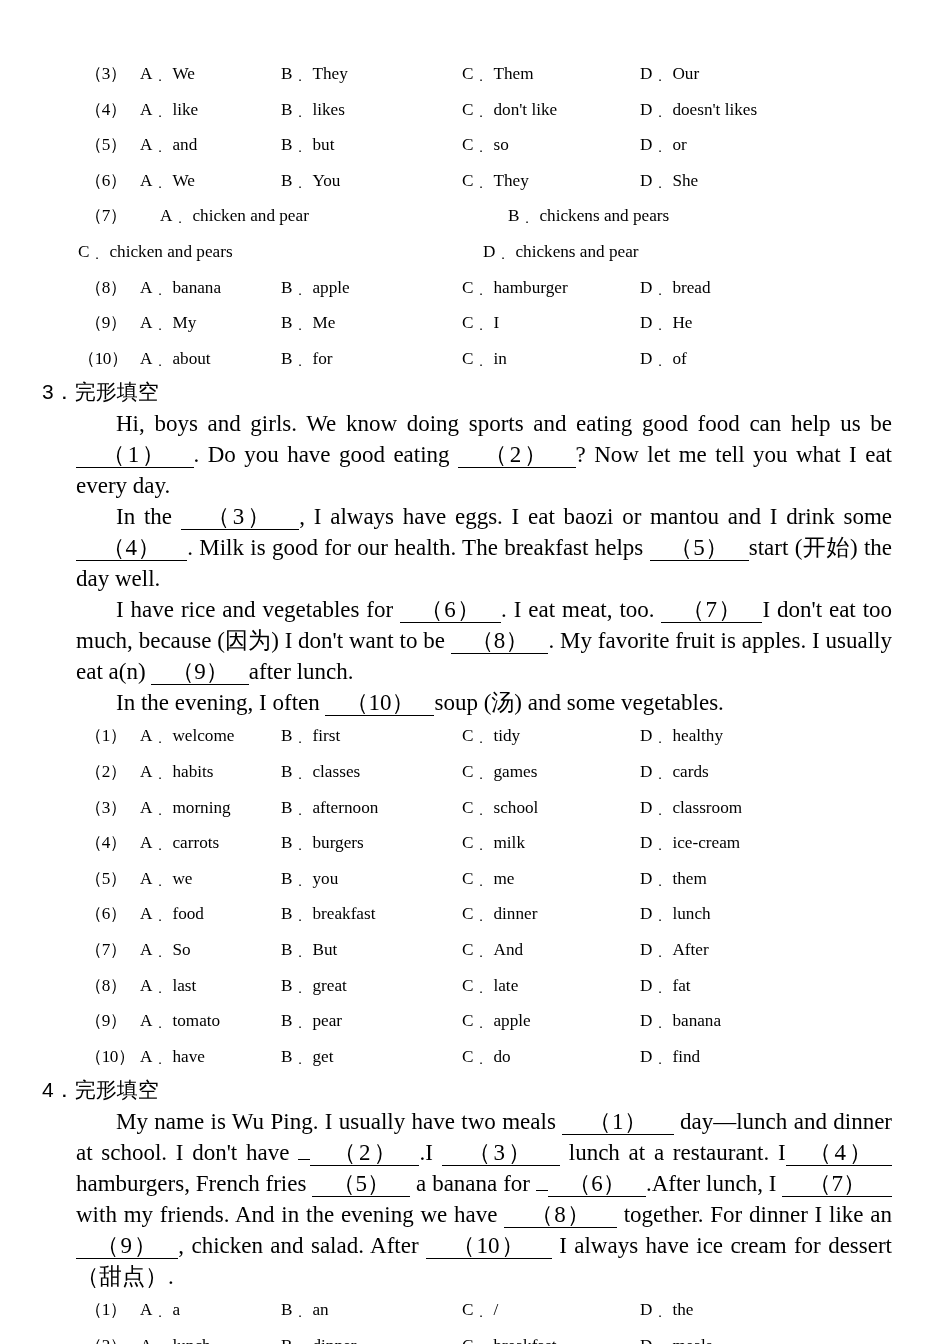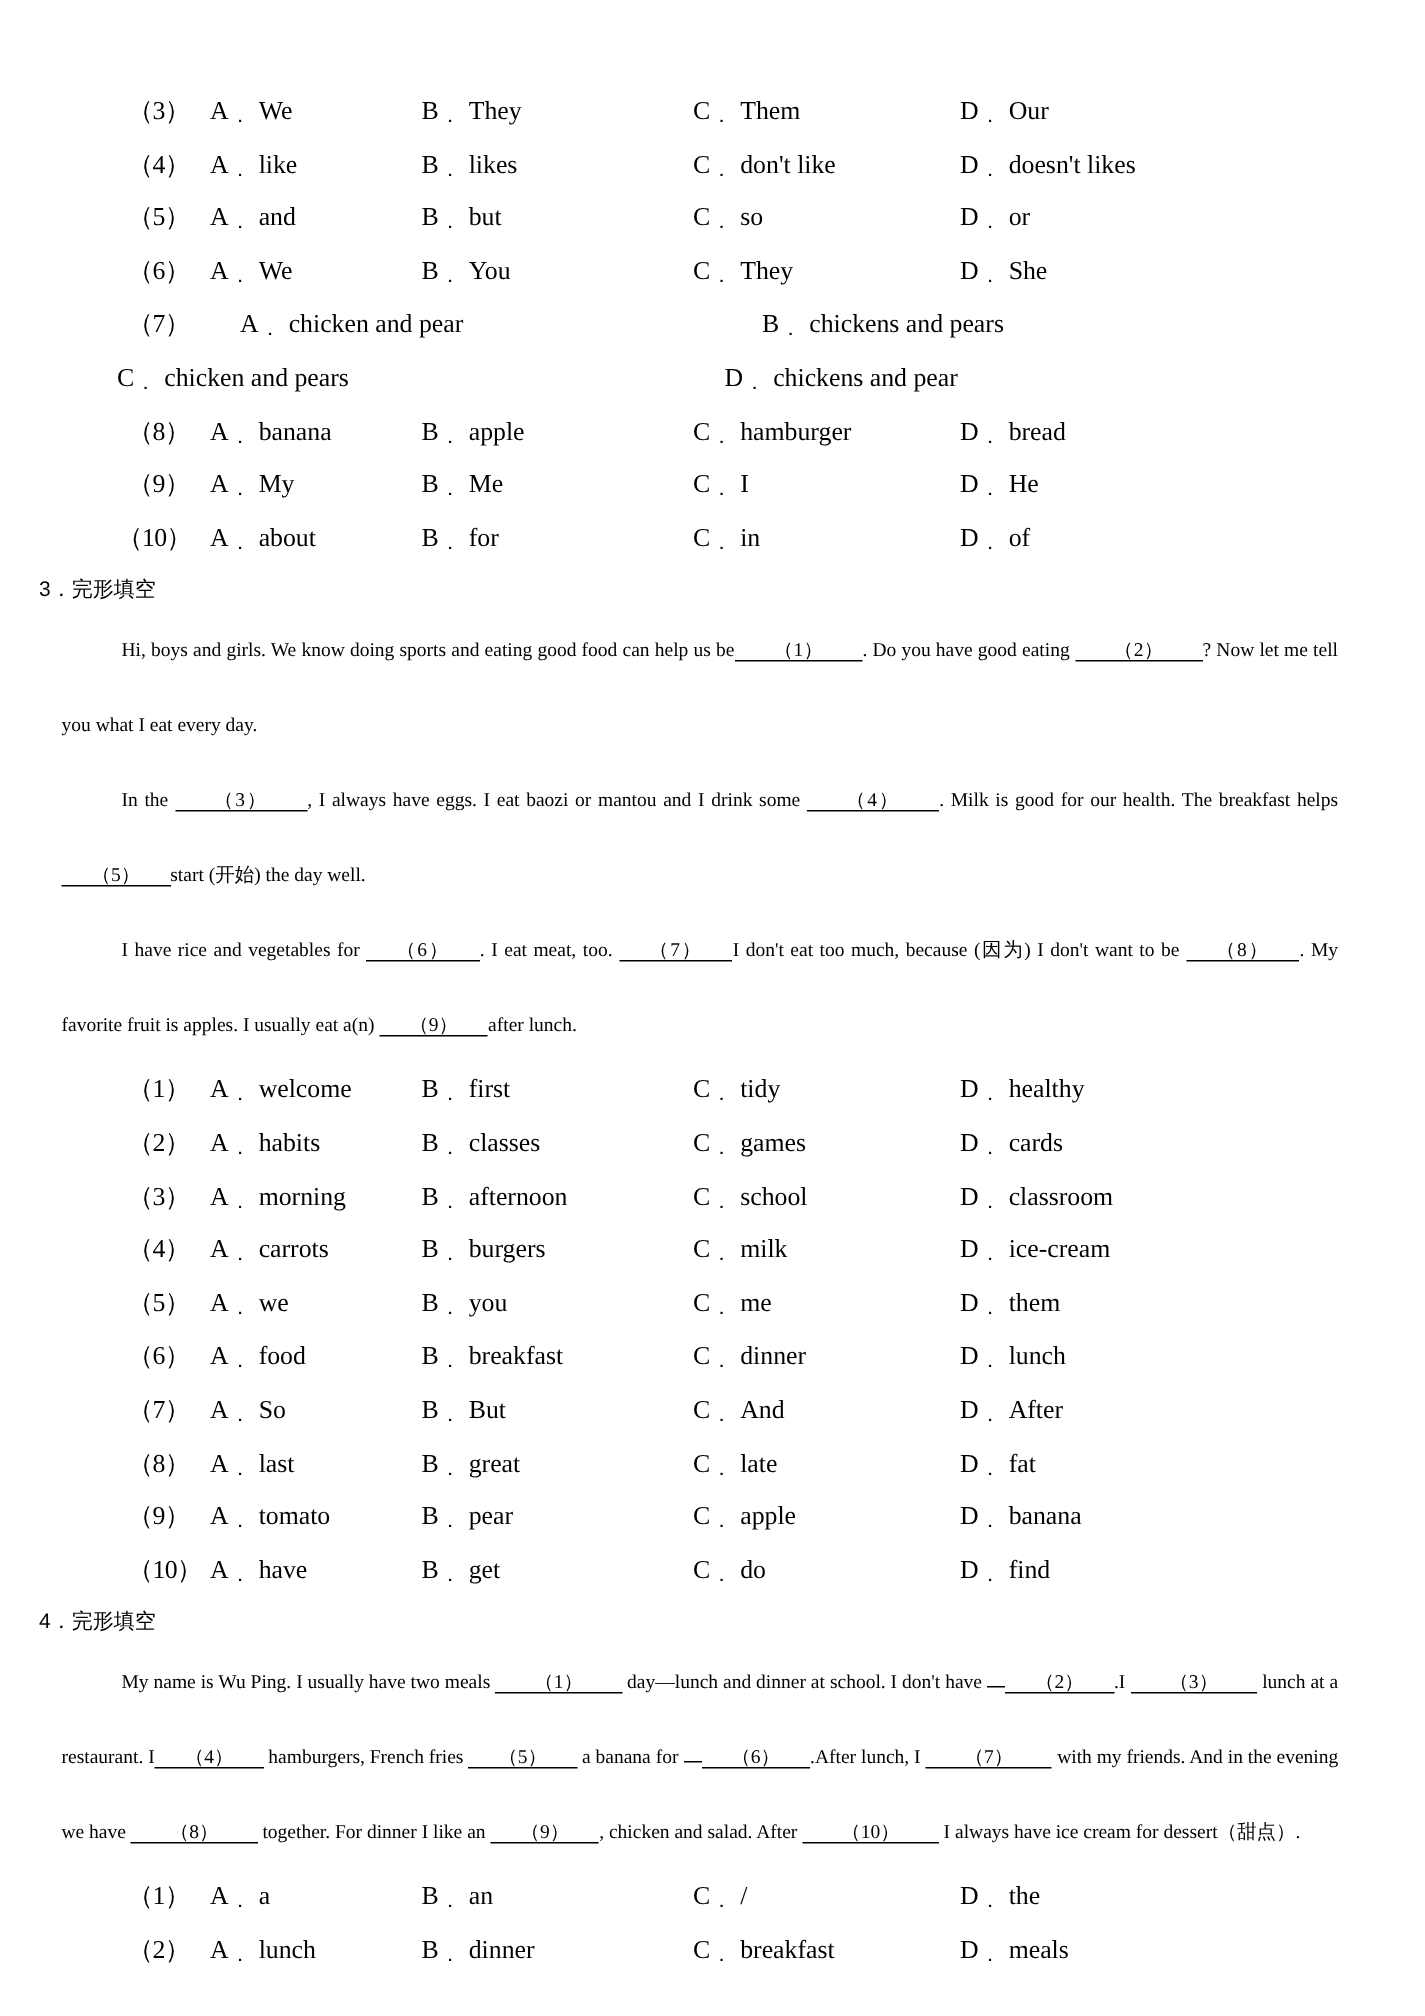--- a/index.html
+++ b/index.html
@@ -54,33 +54,33 @@
 
   
   .c-a-wide { left: 160px; }
   .c-b-wide { left: 508px; }
   .c-c-wide { left: 78px; }
   .c-d-wide { left: 483px; }
 
   
   .section-head {
     font-family: "DejaVu Sans", "Liberation Sans", sans-serif;
-    font-size: 14px;
+    font-size: 21px;
     line-height: 32px;
     height: 32px;
-    padding-left: 26px;
+    padding-left: 42px;
     white-space: nowrap;
   }
   .section-head .hnum { font-family: "Liberation Sans", sans-serif; }
 
   
   .passage {
-    font-size: 13px;
-    line-height: 50px;
-    padding: 0 58px 0 41px;
+    font-size: 23px;
+    line-height: 31px;
+    padding: 0 58px 0 76px;
     text-align: justify;
     text-justify: inter-word;
     word-spacing: 0px;
   }
   .passage p {
     margin: 0;
     text-indent: 40px;
   }
 
   .blank {
@@ -174,20 +174,21 @@
 
   <div class="section-head"><span class="hnum">3．</span><span>完形填空</span></div>
 
   <div class="passage">
     <p><span>Hi, boys and girls. We know doing sports and eating good food can help us be</span><span class="blank">（1）</span><span>. Do you have good eating</span> <span class="blank">（2）</span><span>? Now let me tell you what I eat every day.</span></p>
 
     <p><span>In the</span> <span class="blank">（3）</span><span>, I always have eggs. I eat baozi or mantou and I drink some</span> <span class="blank">（4）</span><span>. Milk is good for our health. The breakfast helps</span> <span class="blank short">（5）</span><span>start (开始) the day well.</span></p>
 
     <p><span>I have rice and vegetables for</span> <span class="blank short">（6）</span><span>. I eat meat, too.</span> <span class="blank short">（7）</span><span>I don't eat too much, because (因为) I don't want to be</span> <span class="blank short">（8）</span><span>. My favorite fruit is apples. I usually eat a(n)</span> <span class="blank short">（9）</span><span>after lunch.</span></p>
 
+    <p><span>In the evening, I often</span> <span class="blank short">（10）</span><span>soup (汤) and some vegetables.</span></p>
   </div>
 
   <div class="opt-block" id="opts3">
       <div class="opt-row">
         <span class="opt-num">（1）</span>
         <span class="opt c-a"><span class="lt">A</span><span class="sep">．</span><span class="txt">welcome</span></span>
         <span class="opt c-b"><span class="lt">B</span><span class="sep">．</span><span class="txt">first</span></span>
         <span class="opt c-c"><span class="lt">C</span><span class="sep">．</span><span class="txt">tidy</span></span>
         <span class="opt c-d"><span class="lt">D</span><span class="sep">．</span><span class="txt">healthy</span></span>
       </div>

